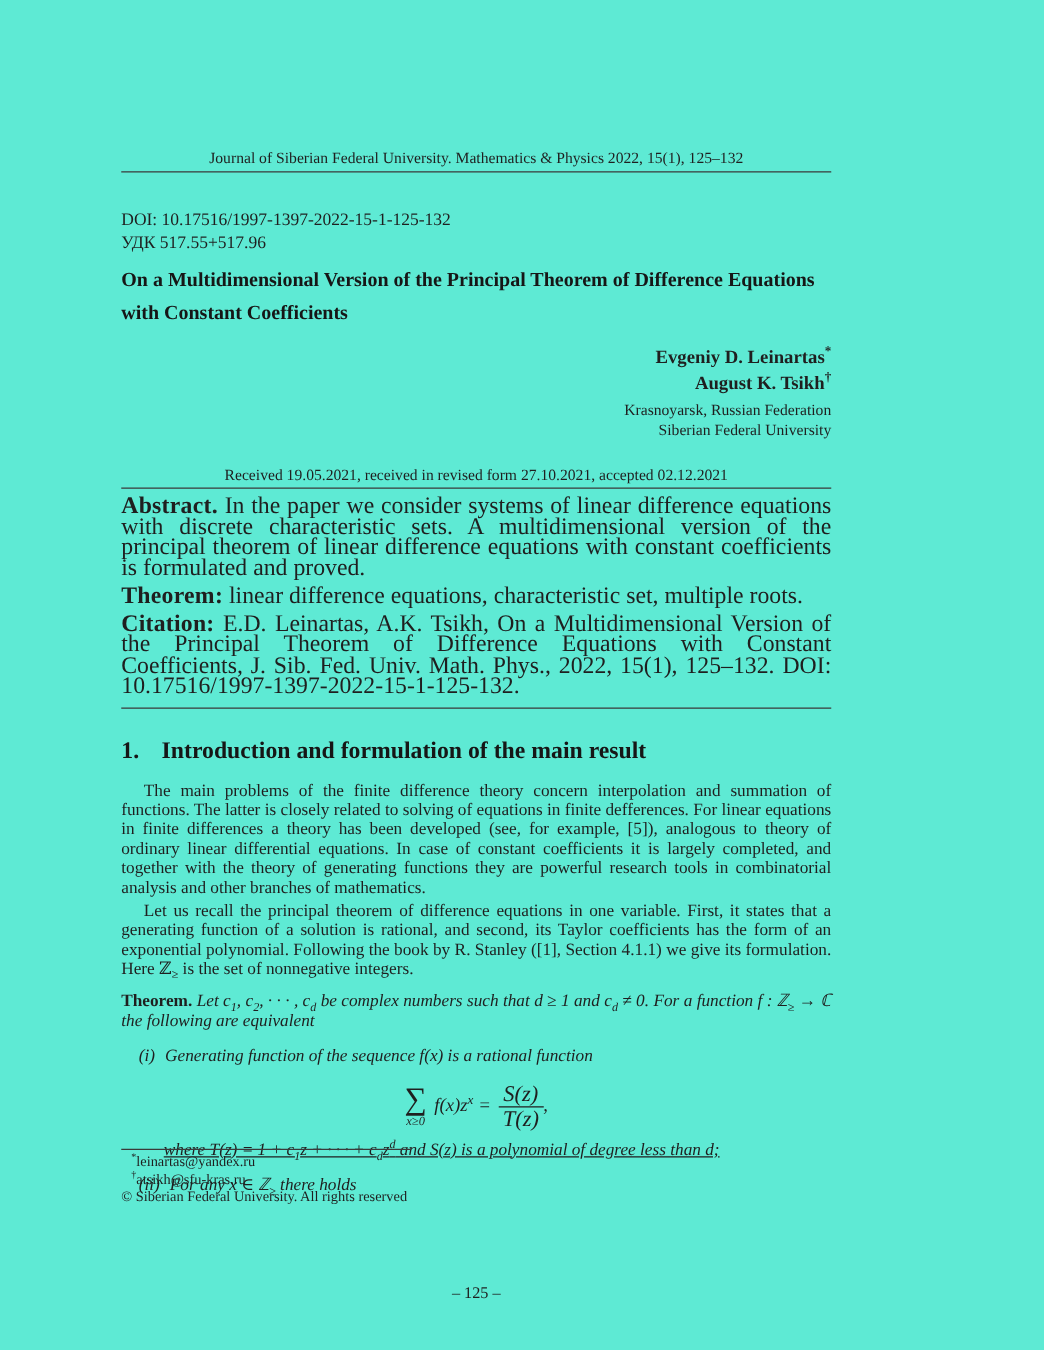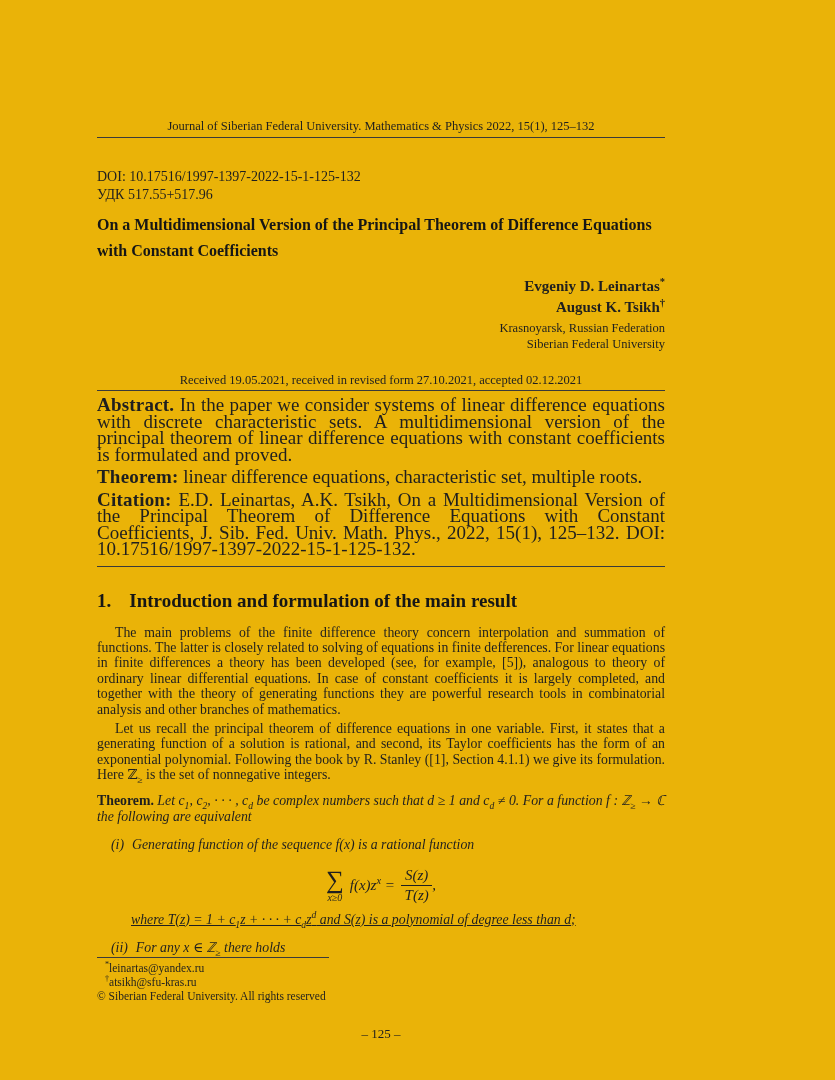--- a/index.html
+++ b/index.html
@@ -1,20 +1,20 @@
 <!DOCTYPE html>
 <html><head>
 <meta charset="utf-8">
 <style>
   html,body { margin:0; padding:0; background:#ffffff; }
   .page {
     position: relative;
     width: 835px;
     height: 1080px;
-    background: #eab308;
+    background: #5eead4;
     box-sizing: border-box;
     padding: 118px 170px 0 97px;
     font-family: "Liberation Serif", "DejaVu Serif", serif;
     color: #1f1f1f;
     overflow: hidden;
   }
   .running-head { text-align:center; font-size:12.5px; line-height:16px; white-space:nowrap; }
   .rule { border:none; border-top:1px solid #3a3a3a; margin:3px 0 0 0; }
   .doi-line { margin-top:30px; font-size:14px; line-height:18px; }
   .udk-line { font-size:14px; line-height:18px; }
@@ -31,27 +31,27 @@
   .body-par { margin:12px 0 0 0; font-size:13.8px; line-height:15.4px; text-align:justify; text-indent:18px; }
   .body-par.follow { margin-top:4px; }
   .theorem-par { margin:10px 0 0 0; font-size:13.8px; line-height:16px; text-align:justify; }
   .theorem-par i { }
   .list-item { margin:12px 0 0 14px; font-size:13.8px; line-height:16px; }
   .item-label { font-style:italic; margin-right:8px; }
   .display-formula { margin:14px 0 0 0; display:flex; justify-content:center; align-items:center; font-size:15px; font-style:italic; }
   .sum { display:inline-flex; flex-direction:column; align-items:center; margin-right:4px; }
   .sigma { font-size:25px; line-height:24px; font-style:normal; }
   .sum-under { font-size:10px; line-height:11px; }
-  .frac { display:inline-flex; flex-direction:column; align-items:center; margin-left:6px; font-size:15px;text-align:center; }
+  .frac { display:inline-flex; flex-direction:column; align-items:center; margin-left:6px; font-size:18px;text-align:center; }
   .frac-num { padding:0 4px 1px 4px; border-bottom:1px solid #1f1f1f; line-height:17px; }
   .frac-den { padding-top:1px; line-height:17px; }
   .formula-lhs { margin-left:2px; }
   .where-line { margin:8px 0 0 34px; font-size:13.8px; line-height:16px; font-style:italic;text-decoration:underline; }
   .display-formula2 { margin:12px 0 0 0; text-align:center; font-size:14.5px; line-height:17px; font-style:italic; }
-  .footnotes { position:absolute; top:957px; left:97px; right:170px; font-size:11.5px; line-height:14px;font-family:Liberation Serif, serif; }
+  .footnotes { position:absolute; top:919px; left:97px; right:170px; font-size:11.5px; line-height:14px;font-family:Liberation Serif, serif; }
   .fn-rule { width:232px; border:none; border-top:1px solid #3a3a3a; margin:0 0 3px 0; }
   .fn-line { padding-left:8px; }
   .fn-line.copyright { padding-left:0; }
   sup { font-size:70%; line-height:0; }
   sub { font-size:70%; line-height:0; }
   .page-number { position:absolute; top:1026px; left:97px; right:170px; text-align:center; font-size:13px; }
 </style>
 </head>
 <body>
 

